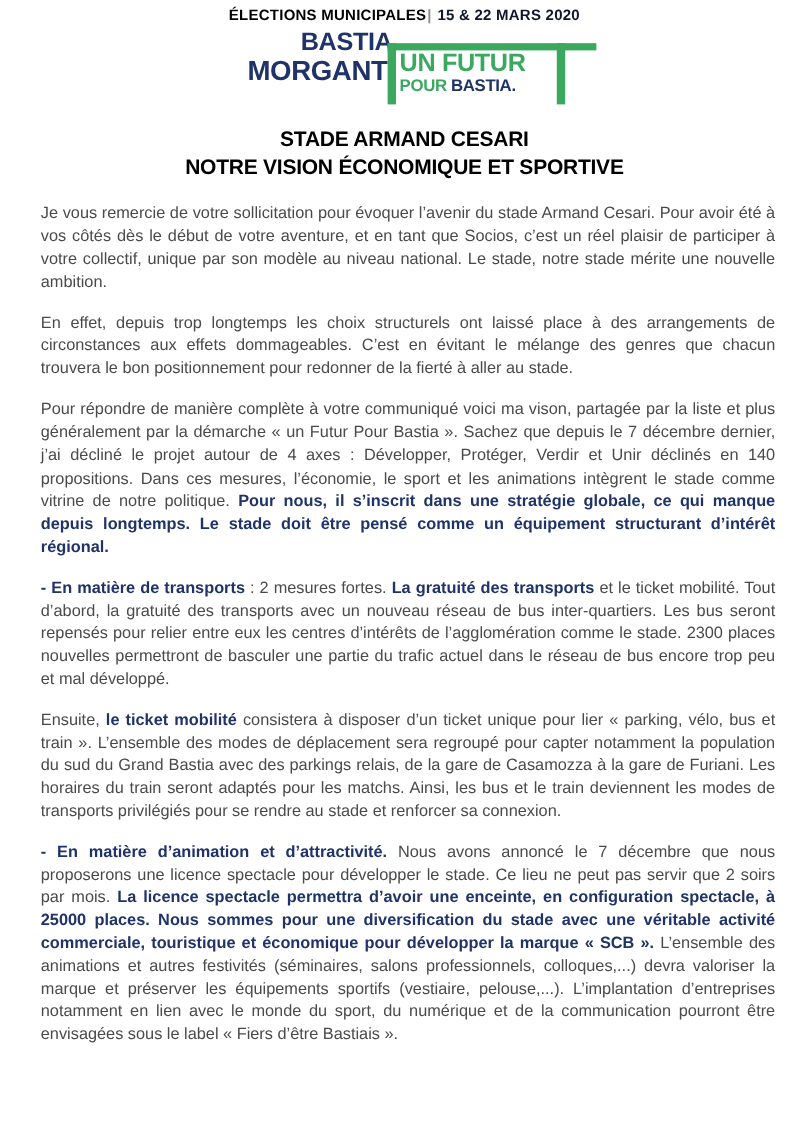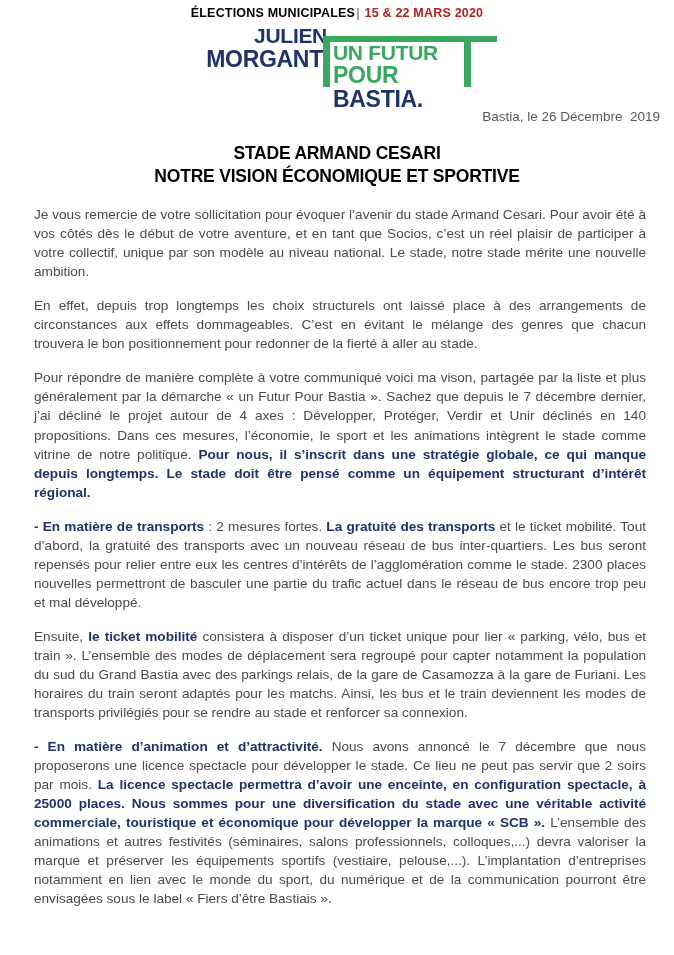--- a/index.html
+++ b/index.html
@@ -33,21 +33,21 @@
     white-space: nowrap;
   }
   .election-banner .muni {
     color: #000000;
   }
   .election-banner .sep {
     color: #8f8f8f;
     padding: 0 1px;
   }
   .election-banner .dates {
-    color: #b91c1c;
+    color: #0f172a;
     margin-top: 18px;
   }
 
   
   .logo-block {
     position: relative;
     width: 320px;
     height: 62px;
     margin: 5px auto 0 auto;
   }
@@ -109,21 +109,21 @@
     line-height: 1.02;
     letter-spacing: -0.3px;
   }
   .frame-text .l1 {
     display: block;
     font-size: 21px;
     color: #3aa85f;
   }
   .frame-text .l2 {
     display: block;
-    font-size: 23px;
+    font-size: 14px;
     margin-top: 1px;
   }
   .frame-text .l2 .pour { color: #3aa85f; }
   .frame-text .l2 .bastia { color: #1f3368; }
 
   
   .date-line {
     text-align: right;
     padding-right: 14px;
     margin-top: 22px;
@@ -168,35 +168,34 @@
 <body>
 
 <div class="page">
 
   <div class="election-banner">
     <span class="muni">ÉLECTIONS MUNICIPALES</span><span class="sep">|</span> <span class="dates">15 &amp; 22 MARS 2020</span>
   </div>
 
   <div class="logo-block">
     <div class="logo-name">
-      <span class="julien">JULIEN</span>
+      <span class="julien">BASTIA</span>
       <span class="morganti">MORGANTI</span>
     </div>
     <div class="logo-frame">
       <span class="frame-left"></span>
       <span class="frame-top"></span>
       <span class="frame-right"></span>
       <div class="frame-text">
         <span class="l1">UN FUTUR</span>
         <span class="l2"><span class="pour">POUR </span><span class="bastia">BASTIA.</span></span>
       </div>
     </div>
   </div>
 
-  <div class="date-line">Bastia, le 26 Décembre  2019</div>
 
   <div class="doc-title">
     <span>STADE ARMAND CESARI</span>
     <span>NOTRE VISION ÉCONOMIQUE ET SPORTIVE</span>
   </div>
 
   <div class="body-copy">
 
     <p class="para">Je vous remercie de votre sollicitation pour évoquer l’avenir du stade Armand Cesari. Pour avoir été à vos côtés dès le début de votre aventure, et en tant que Socios, c’est un réel plaisir de participer à votre collectif, unique par son modèle au niveau national. Le stade, notre stade mérite une nouvelle ambition.</p>
 

